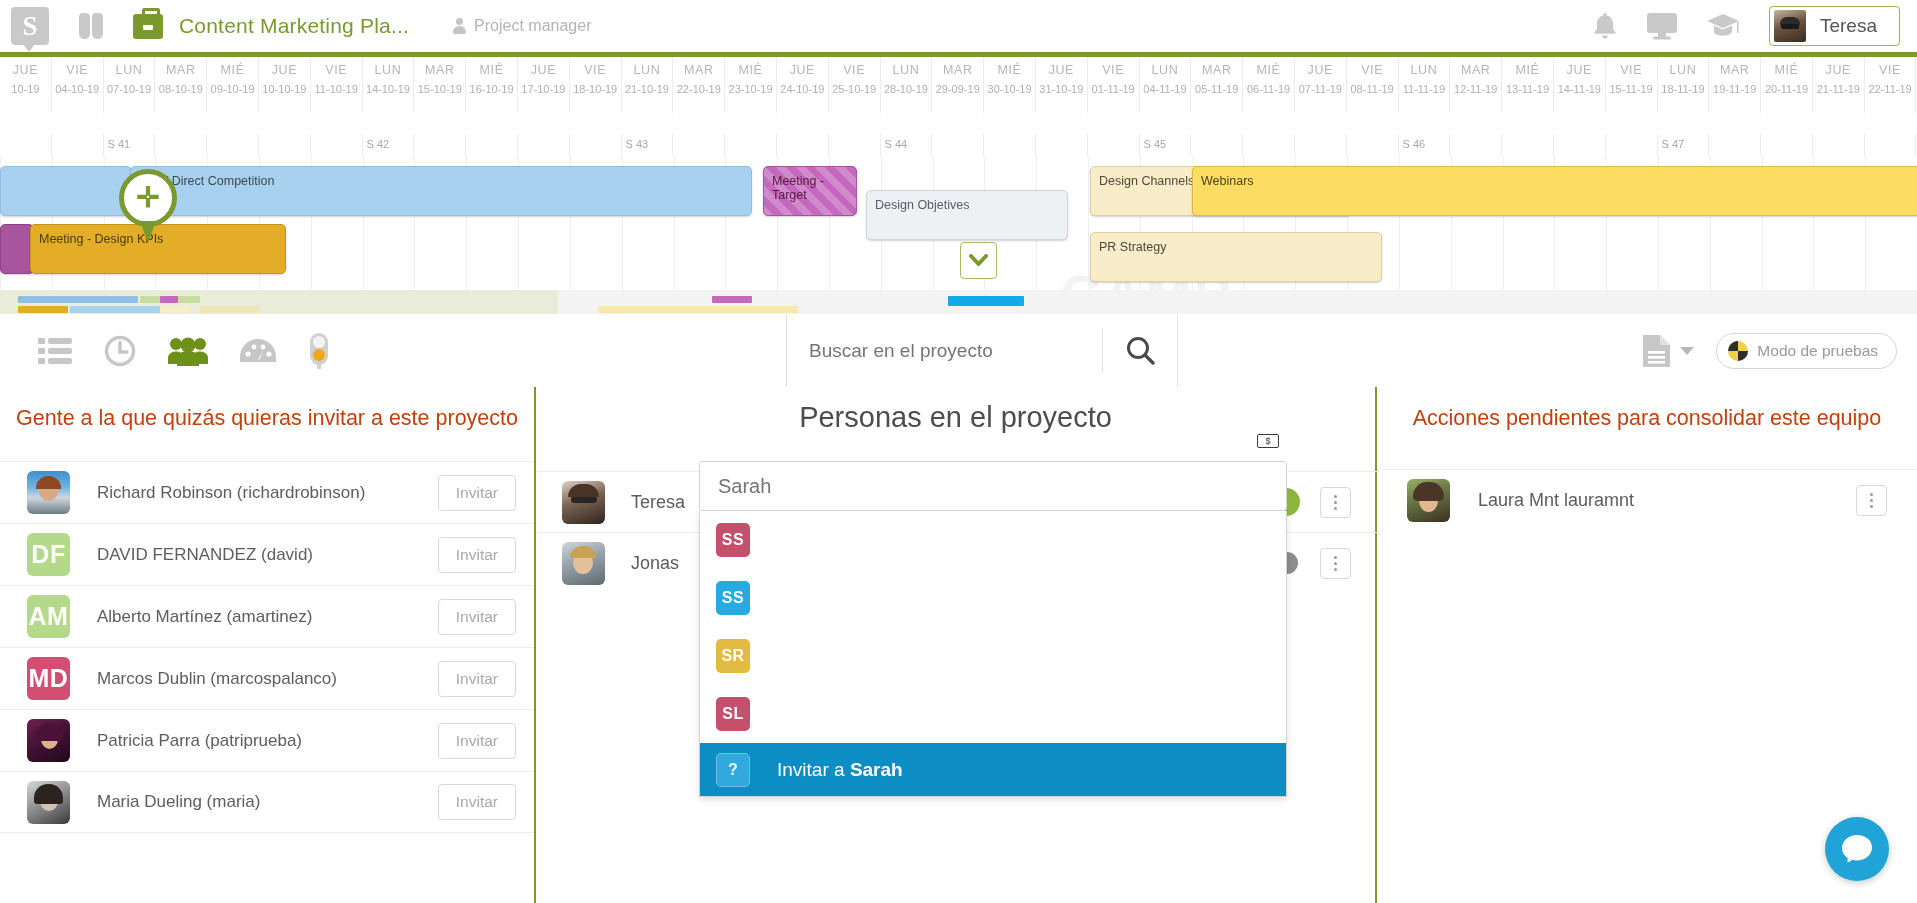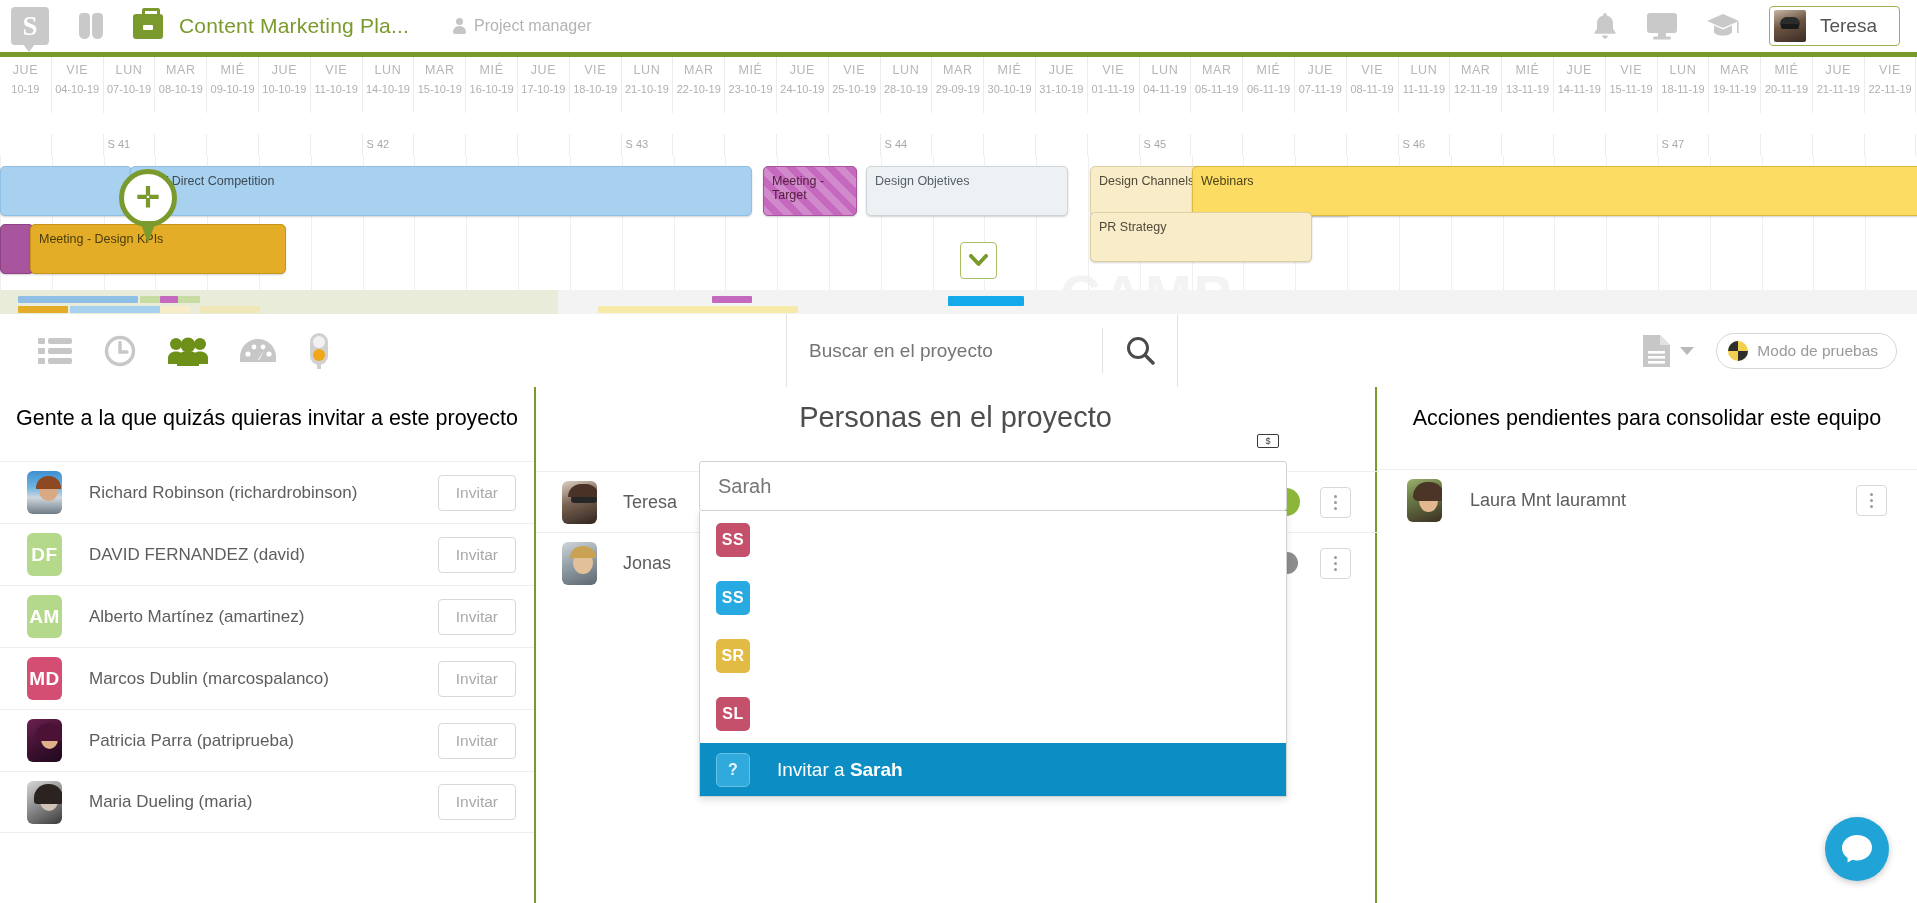--- a/index.html
+++ b/index.html
@@ -107,21 +107,21 @@
     position: absolute; border-radius: 5px; font-size: 12.5px;
     padding: 7px 0 0 8px; overflow: hidden; white-space: nowrap;
     box-shadow: 0 1px 2px rgba(0,0,0,.18);
   }
   .bar.blue { background: #a8d0ef; border: 1px solid #8fbfe4; color: #3c4a55; }
   .bar.purple {
     background: #c469bd; border: 1px solid #a9529f; color: #55213f;
     background-image: repeating-linear-gradient(45deg, rgba(255,255,255,.22) 0 7px, transparent 7px 14px);
     white-space: normal; line-height: 14px;
   }
-  .bar.grey { background: #eef1f3; border: 1px solid #cfd6da; color: #55606a; }
+  .bar.grey { background: #eef1f3; border: 1px solid #cfd6da; color: #55606a; margin-top: 24px; }
   .bar.cream { background: #f8edc8; border: 1px solid #ddd0a3; color: #4e4a38; }
   .bar.gold { background: #e3ad27; border: 1px solid #c6941a; color: #4b3d0e; }
   .bar.yellow { background: #fcdc63; border: 1px solid #d9bb3e; color: #4b431a; }
   .bar.plum { background: #a8559e; border: 1px solid #8e4386; }
   .camp-wm {
     position: absolute; top: 106px; left: 1060px;
     font-size: 56px; color: #f3f3f3; font-weight: bold; letter-spacing: 2px;
     user-select: none;
   }
   .plus-pin {
@@ -192,34 +192,34 @@
   
   .main {
     position: absolute; top: 387px; left: 0; width: 1917px; height: 516px;
     display: flex;
   }
   .col-left { width: 534px; position: relative; }
   .col-center { width: 843px; position: relative; border-left: 2px solid #7a9a2e; border-right: 2px solid #7a9a2e; }
   .col-right { flex: 1; position: relative; }
 
   .panel-head {
-    font-size: 21.5px; color: #000000; text-align: center; padding-top: 19px;
+    font-size: 21.5px; color: #c2410c; text-align: center; padding-top: 19px;
   }
   .panel-head.big { font-size: 29px; color: #4d4d4d; padding-top: 14px; }
 
   .plist { margin-top: 30px; }
   .prow {
     display: flex; align-items: center; height: 62px;
     border-top: 1px solid #eeeeee; padding: 0 18px 0 27px;
   }
   .prow:last-child { border-bottom: 1px solid #eeeeee; }
   .av {
-    width: 35px; height: 43px; border-radius: 6px; flex: 0 0 auto; overflow: hidden;
+    width: 43px; height: 43px; border-radius: 6px; flex: 0 0 auto; overflow: hidden;
     display: flex; align-items: center; justify-content: center;
-    font-size: 19px; font-weight: bold; color: #ffffff; letter-spacing: .5px;
+    font-size: 25px; font-weight: bold; color: #ffffff; letter-spacing: .5px;
   }
   .pname { margin-left: 27px; font-size: 17px; color: #5d5d5d; flex: 1; }
   .invite-btn {
     border: 1px solid #d8d8d8; border-radius: 4px; background: #ffffff;
     color: #a9a9a9; font-size: 15.5px; padding: 8px 17px;
     font-family: "Liberation Sans", sans-serif;
   }
 
   
   .ph-richard { background: linear-gradient(180deg,#3f8fd0 0%,#6fb4e2 38%,#cfd7dd 62%,#6d7c86 100%); position:relative; }
@@ -586,21 +586,21 @@
       <div class="gridcol" style="left: 1813.38px;"></div>
       <div class="gridcol" style="left: 1865.19px;"></div>
       <div class="bar blue" style="left: 0px; top: 10px; width: 132px; height: 50px;"></div>
       <div class="bar blue" style="left: 130px; top: 10px; width: 622px; height: 50px;">sis of Direct Competition</div>
       <div class="bar purple" style="left: 763px; top: 10px; width: 94px; height: 50px;">Meeting - Target</div>
       <div class="bar grey" style="left: 866px; top: 10px; width: 202px; height: 50px;">Design Objetives</div>
       <div class="bar cream" style="left: 1090px; top: 10px; width: 261px; height: 50px;">Design Channels</div>
       <div class="bar yellow" style="left: 1192px; top: 10px; width: 921px; height: 50px;">Webinars</div>
       <div class="bar plum" style="left: 0px; top: 68px; width: 34px; height: 50px;"></div>
       <div class="bar gold" style="left: 30px; top: 68px; width: 256px; height: 50px;">Meeting - Design KPIs</div>
-      <div class="bar cream" style="left: 1090px; top: 56px; width: 222px; height: 50px;">PR Strategy</div>
+      <div class="bar cream" style="left: 1090px; top: 76px; width: 292px; height: 50px;">PR Strategy</div>
     </div>
 
   <div class="plus-pin">
     <div class="circ">
         <span>✛</span>
       </div>
   </div>
 
   <div class="chev-btn">
     <svg width="19" height="13" viewBox="0 0 19 13">

